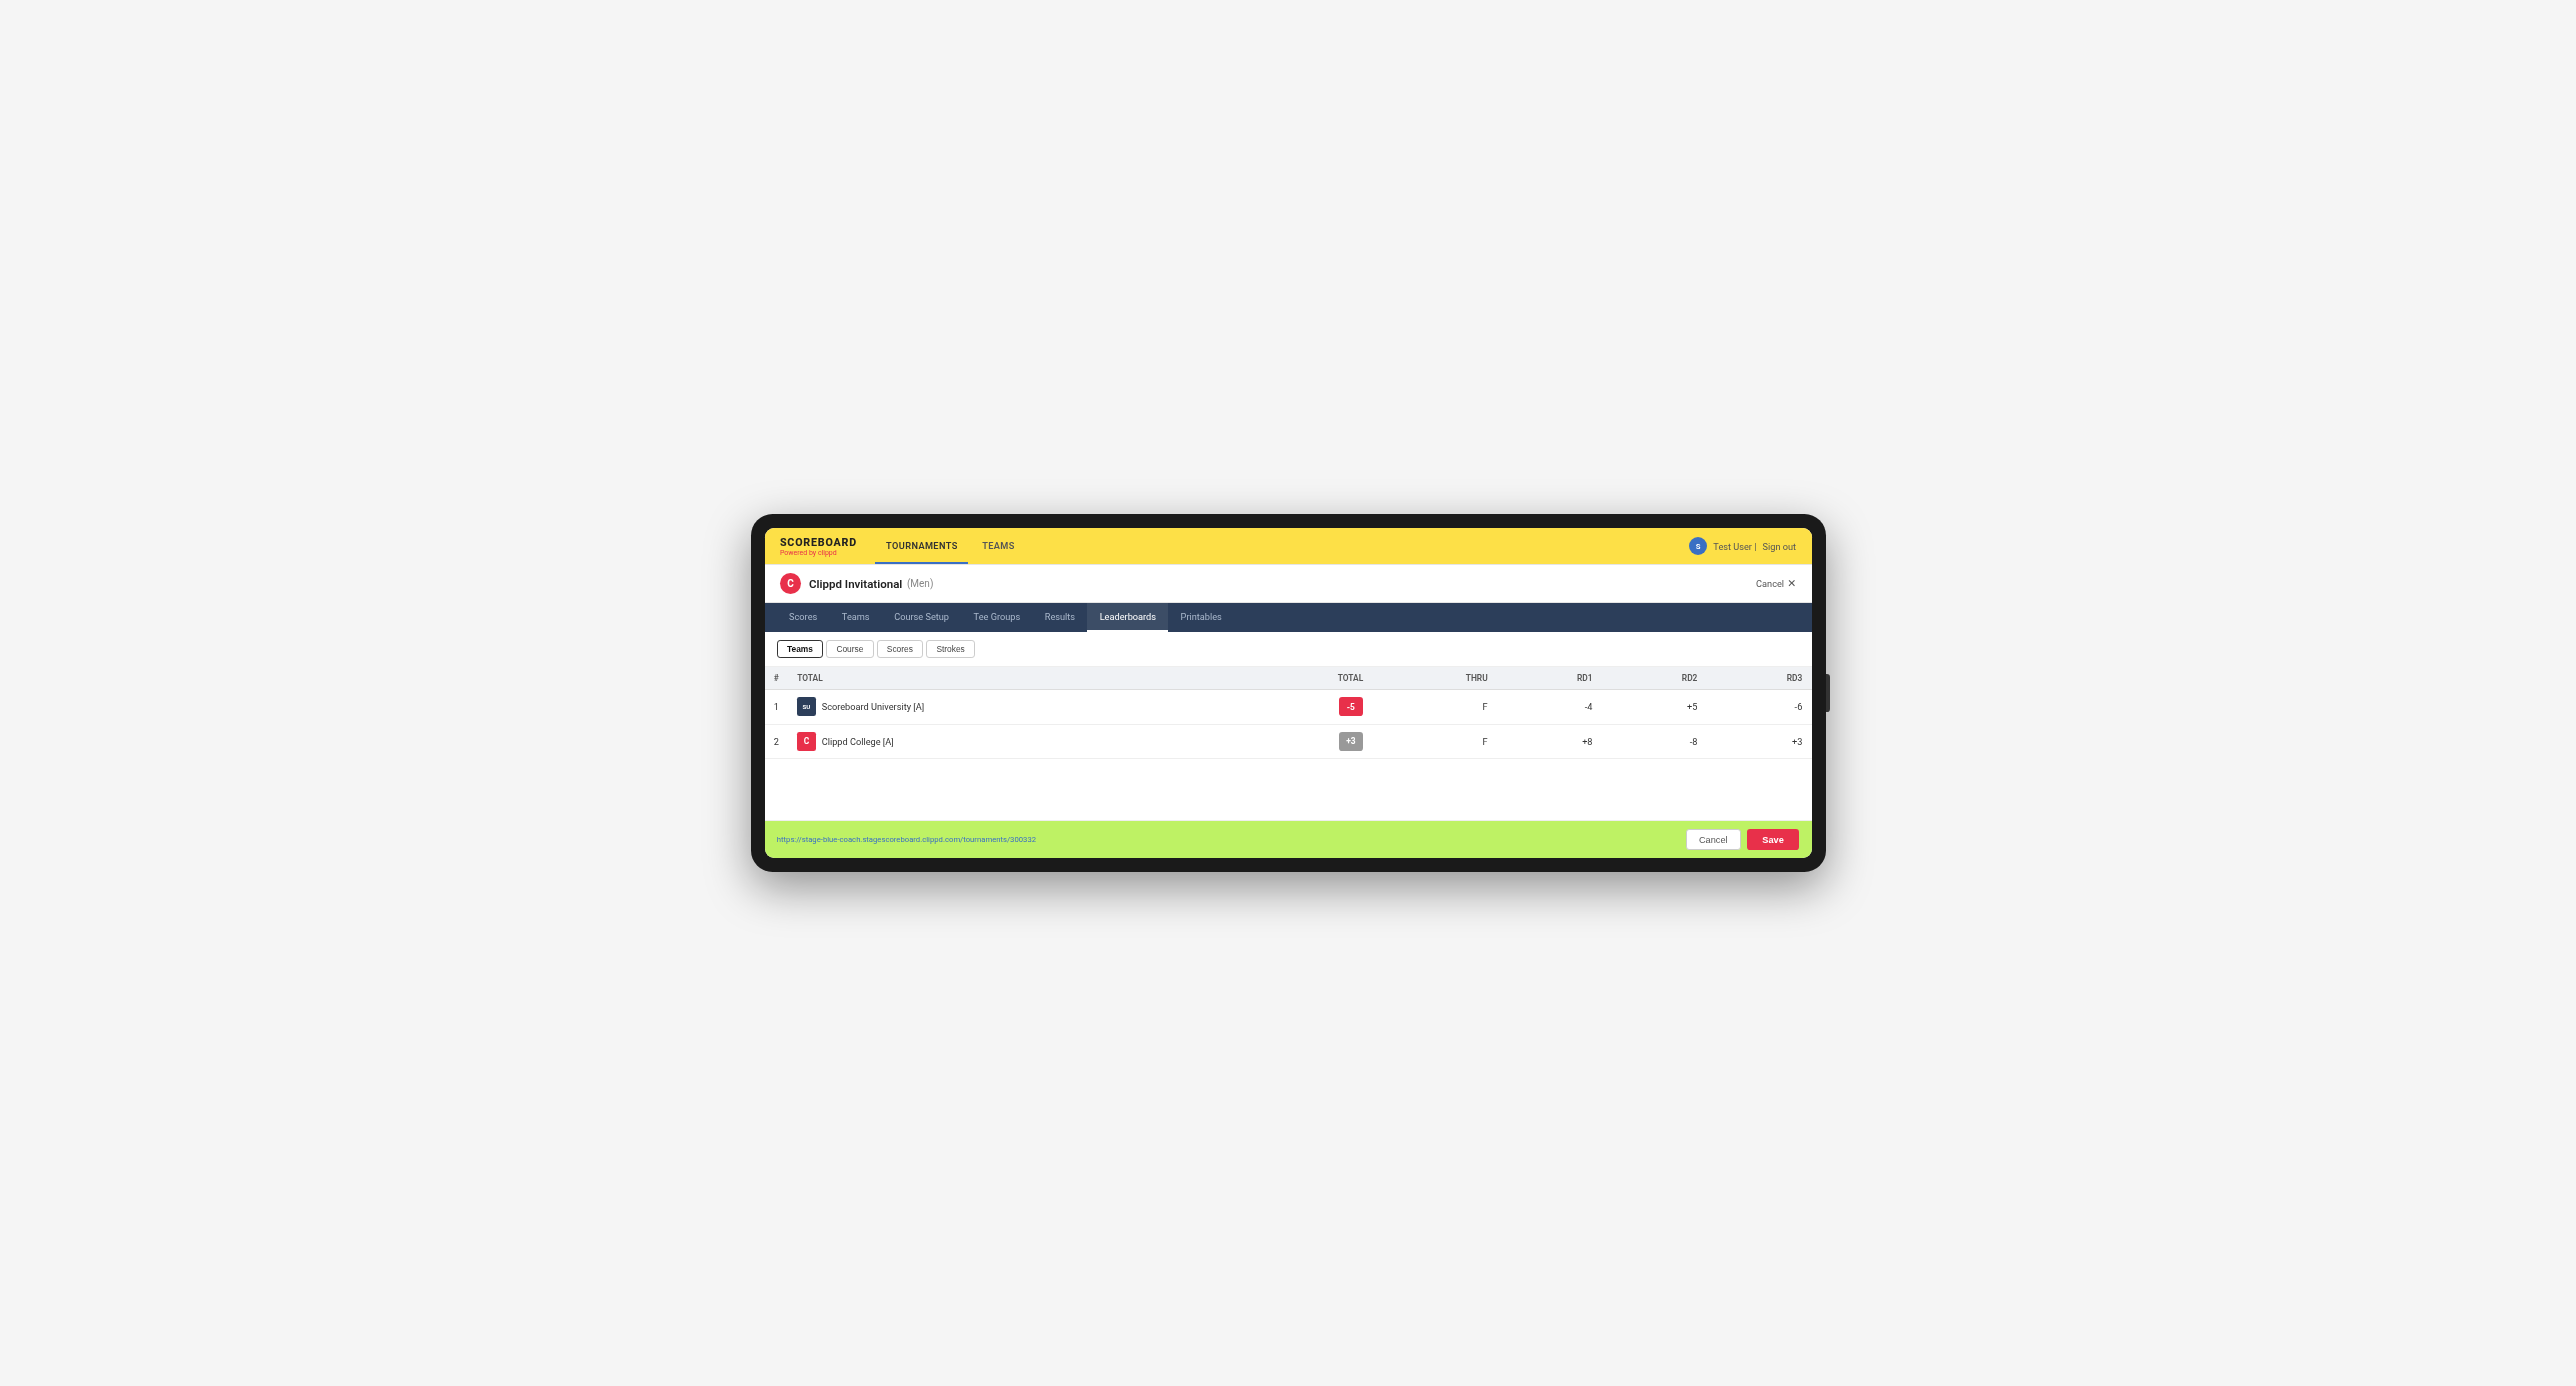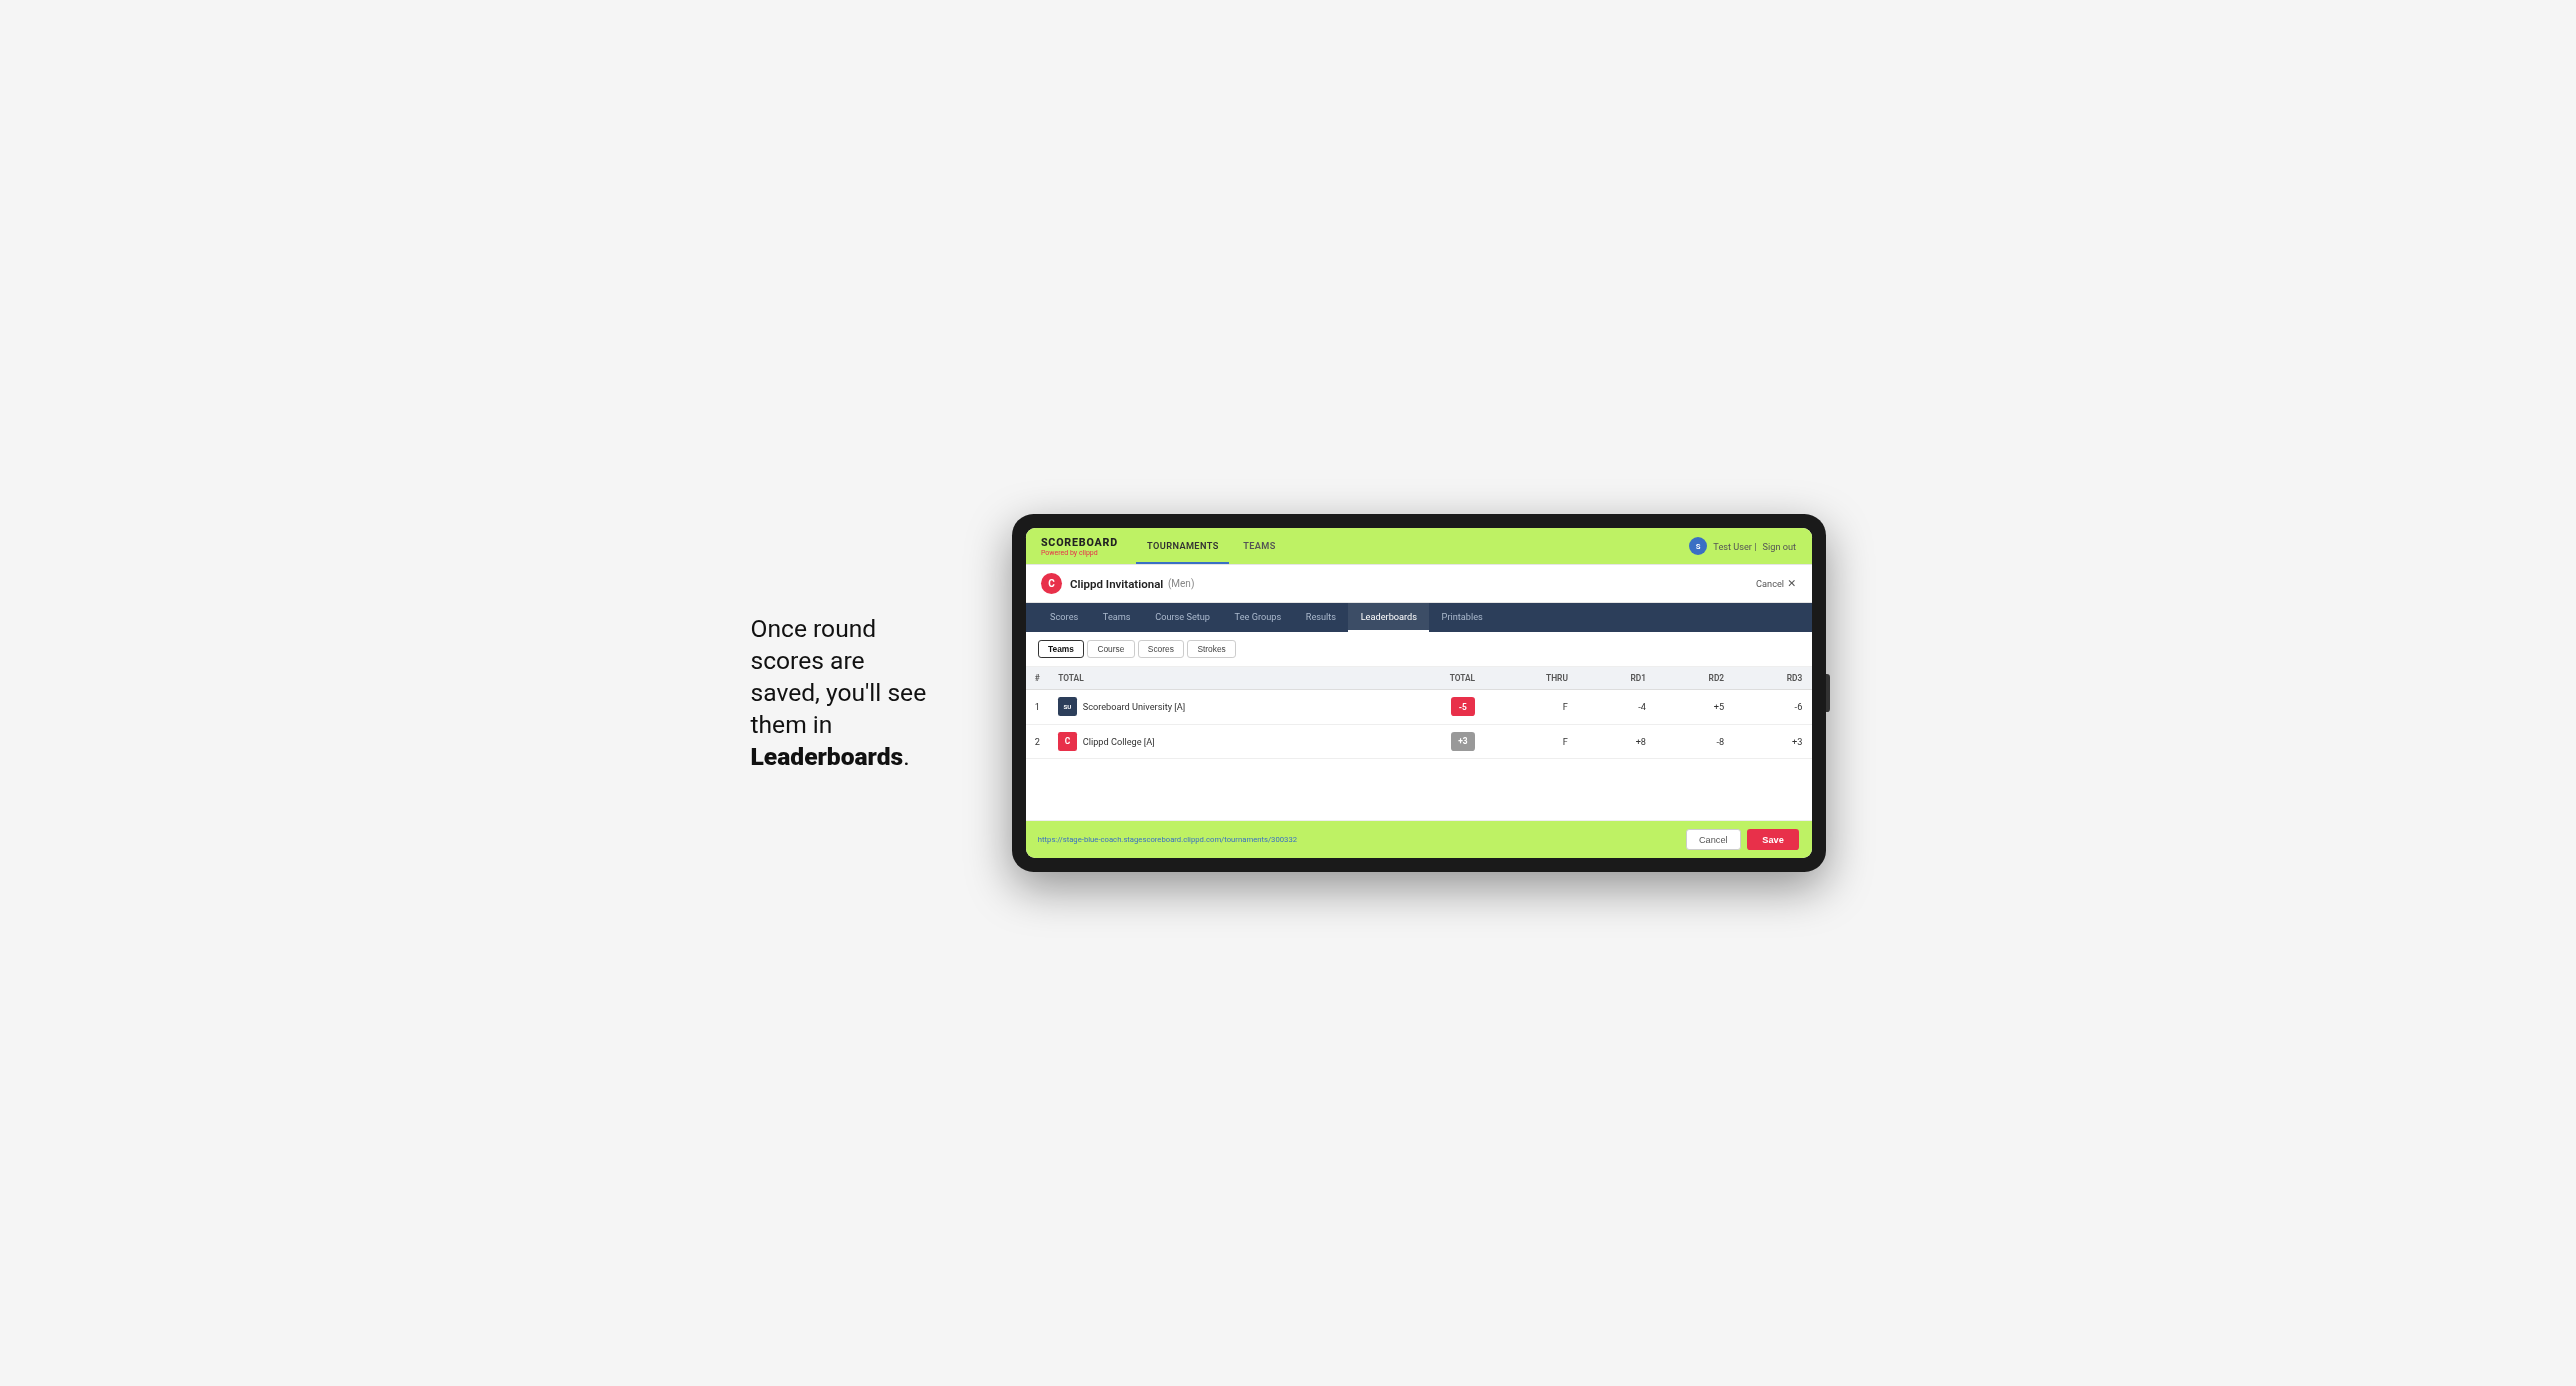--- a/index.html
+++ b/index.html
@@ -37,21 +37,21 @@
       position: relative;
     }
     .tablet-screen {
       background: #fff;
       border-radius: 9.2px;
       overflow: hidden;
       width: 100%;
     }
     
     .top-nav {
-      background: #bef264;
+      background: #fde047;
       border-bottom: 0.8px solid #e5e5e5;
       display: flex;
       align-items: center;
       padding: 0 15.4px;
       height: 37px;
     }
     .logo-area {
       display: flex;
       flex-direction: column;
       margin-right: 18.4px;
@@ -316,27 +316,20 @@
       background: #333;
       border-radius: 0 3.1px 3.1px 0;
     }
     .rank-col { color: #777; width: 23px; }
   </style>
 </head>
 <body>
 
 <div class="page-wrapper">
 
-  <div class="left-text">
-    <span>Once round</span><br>
-    <span>scores are</span><br>
-    <span>saved, you'll see</span><br>
-    <span>them in</span><br>
-    <strong>Leaderboards</strong><span>.</span>
-  </div>
 
   <div class="tablet-outer">
     <div class="tablet-tab"></div>
     <div class="tablet-screen">
 
       <div class="top-nav">
         <div class="logo-area">
           <span class="logo-text">SCOREBOARD</span>
           <span class="logo-sub">
             <span>Powered by </span><span style="color:#e8304a">clippd</span>

